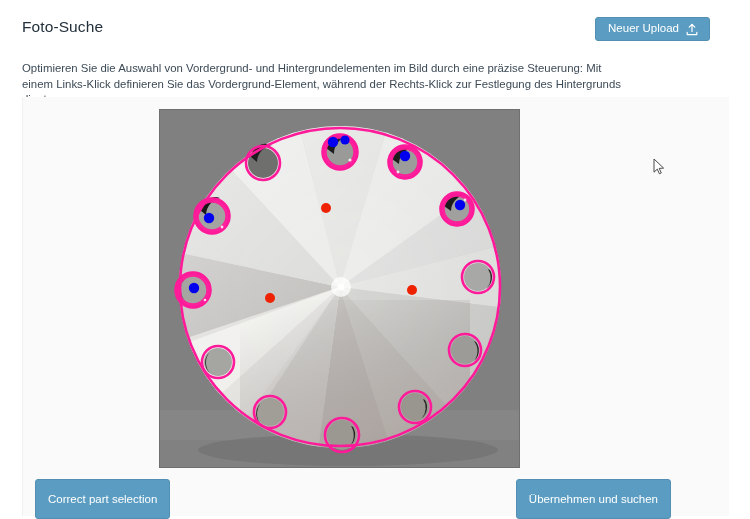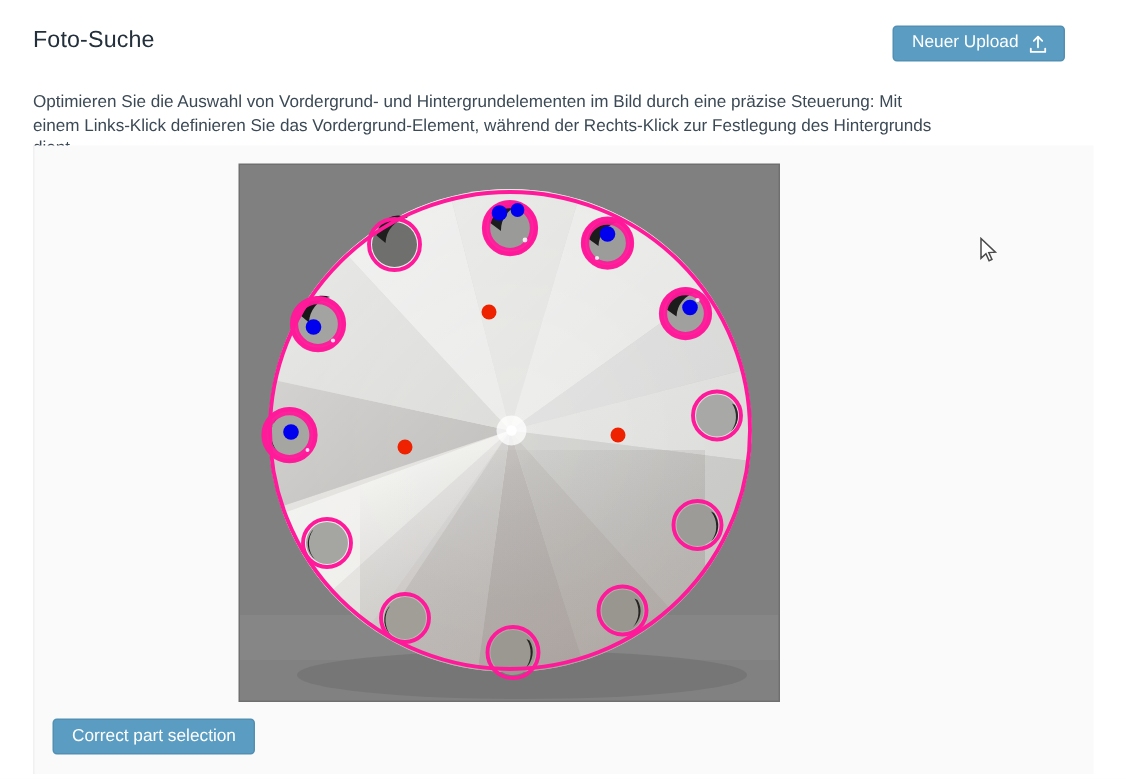--- a/index.html
+++ b/index.html
@@ -91,21 +91,21 @@
     height: 357px;
     background: #808080;
     box-shadow: 0 0 0 1px #6f6f6f;
     overflow: hidden;
   }
   .image-wrap svg { display: block; }
 
   
   .btn {
     position: absolute;
-    height: 24px;
+    height: 40px;
     background: #5b9dc2;
     border: 1px solid #528fb2;
     border-radius: 3px;
     color: #ffffff;
     font-size: 11.5px;
     display: flex;
     align-items: center;
     justify-content: center;
     padding: 0 12px;
     cursor: pointer;
@@ -328,20 +328,21 @@
           <circle cx="238" cy="62" r="1.4"></circle>
           <circle cx="305" cy="90" r="1.4"></circle>
           <circle cx="62" cy="117" r="1.4"></circle>
           <circle cx="45" cy="190" r="1.3"></circle>
         </g>
       </svg>
     </div>
 
     <div class="btn btn-correct">Correct part selection</div>
 
+    <div class="btn btn-apply">Übernehmen und suchen</div>
   </div>
 
   <div class="cursor">
     <svg width="12" height="18" viewBox="0 0 12 18">
       <path d="M1 1 L1 14.2 L4.3 11.1 L6.4 15.8 L8.3 14.9 L6.2 10.4 L10.6 10.1 Z" fill="#ffffff" stroke="#4a4a4a" stroke-width="1"></path>
     </svg>
   </div>
 
 </div>
 

